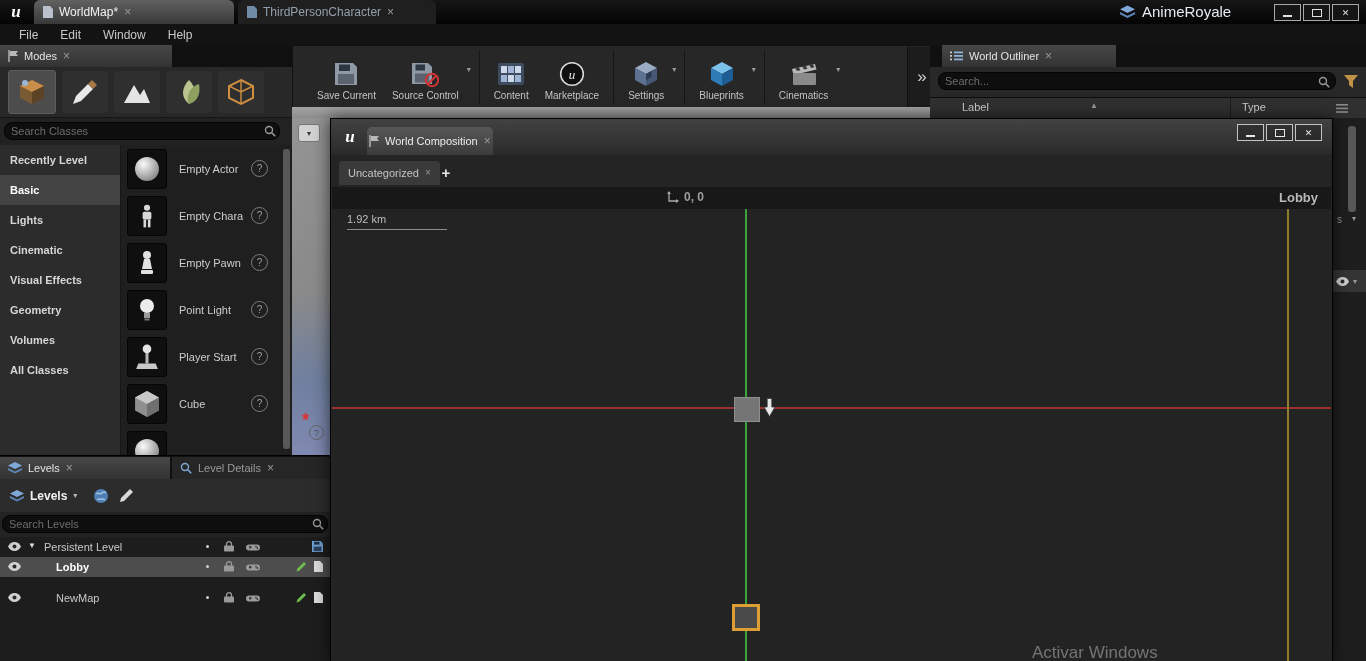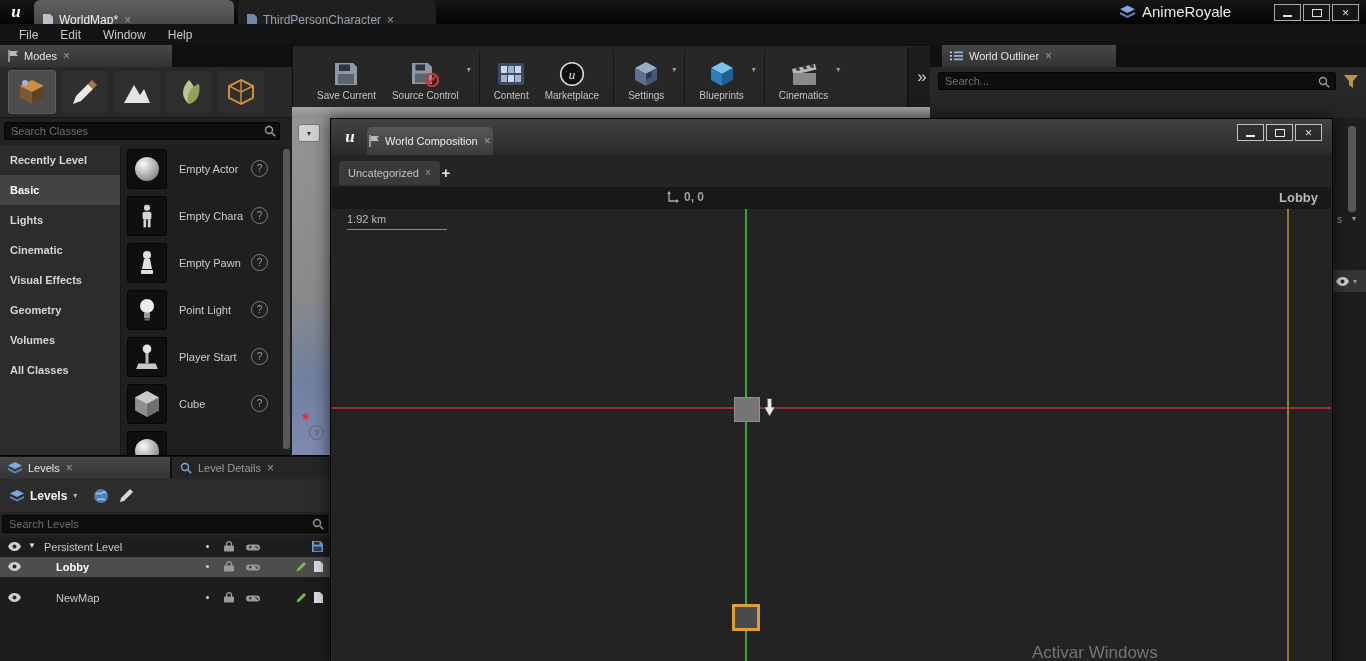--- a/index.html
+++ b/index.html
@@ -6,21 +6,21 @@
   body{position:relative;width:1366px;height:661px;overflow:hidden;background:#141414;
        font-family:"Liberation Sans",sans-serif;color:#c8c8c8;font-size:12px}
   .abs{position:absolute}
   svg{display:block}
   input{outline:none}
 
   
   #titlebar{left:0;top:0;width:1366px;height:24px;background:linear-gradient(#161616,#040404)}
   .applogo{left:5px;top:2px;width:22px;height:20px;color:#fff;text-align:center;line-height:20px;
            font:italic bold 17px "Liberation Serif",serif}
-  .doctab{top:0;height:24px;display:flex;align-items:center;gap:6px;padding:8px 9px;
+  .doctab{top:0;height:24px;display:flex;align-items:center;gap:6px;padding:0 9px;
           border-radius:6px 6px 0 0;font-size:12px;white-space:nowrap}
   .doctab.active{background:linear-gradient(#616161,#383838);color:#f2f2f2}
   .doctab.inactive{background:#1f1f1f;color:#93a0ac}
   .xglyph{color:#9a9a9a;font-size:12px;line-height:10px}
   .projname{left:1142px;top:3px;font-size:15px;color:#e4e9f2}
   .winbtn{width:25px;height:15px;border:1px solid #a9a9a9;background:#151515;display:flex;
           align-items:center;justify-content:center;color:#e0e0e0;font-size:9px;position:absolute;top:4px}
   .winbtn .minbar{width:9px;height:2px;background:#e0e0e0;margin-top:7px}
   .winbtn .maxbox{width:8px;height:6px;border:1px solid #e0e0e0}
 
@@ -46,21 +46,21 @@
   .ptab.on{background:linear-gradient(#474747,#333);color:#e4e4e4}
   .ptab.off{background:#262626;color:#9a9a9a}
 
   
   #modes{left:0;top:45px;width:292px;height:410px;background:#222;overflow:hidden}
   #modebar{position:absolute;left:0;top:22px;width:292px;height:50px;background:#282828;
            border-bottom:1px solid #161616;display:flex;align-items:center;gap:6px;padding-left:8px}
   .modebtn{width:46px;height:42px;display:flex;align-items:center;justify-content:center;
            background:#2f2f2f;border-radius:3px}
   .modebtn.sel{background:#4c4c4c;border:1px solid #5c5c5c}
-  .searchbox{background:#0e0e0e;border:1px solid #040404;border-radius:2px;color:#c8c8c8;
+  .searchbox{background:#0e0e0e;border:1px solid #040404;border-radius:8px;color:#c8c8c8;
              font-size:11px;padding:2px 20px 2px 6px;height:18px;box-sizing:border-box}
   .searchbox::placeholder{color:#6e6e6e}
   #modesbody{position:absolute;left:0;top:100px;width:292px;height:310px;display:flex}
   #catlist{width:120px;background:#2c2c2c;border-right:1px solid #171717}
   .catrow{height:30px;line-height:30px;padding-left:10px;font-weight:bold;font-size:11px;color:#d6d6d6}
   .catrow.sel{background:#434343;color:#fff}
   #itemlist{flex:1;background:#1f1f1f;position:relative;overflow:hidden}
   .itemrow{height:47px;display:flex;align-items:center;padding-left:6px}
   .thumb{width:38px;height:38px;background:#0f0f0f;border:1px solid #050505;border-radius:3px;
          display:flex;align-items:center;justify-content:center}
@@ -418,20 +418,31 @@
   <div id="outsearchrow">
     <input class="abs searchbox" style="left: 8px; top: 5px; width: 398px;" placeholder="Search...">
     <svg class="abs" style="left:388px;top:9px" width="12" height="12" viewBox="0 0 12 12">
       <circle cx="5" cy="5" r="3.5" fill="none" stroke="#9a9a9a" stroke-width="1.4"></circle>
         <line x1="7.8" y1="7.8" x2="11.2" y2="11.2" stroke="#9a9a9a" stroke-width="1.6"></line>
     </svg>
     <svg class="abs" style="left:414px;top:8px" width="14" height="13" viewBox="0 0 14 13">
       <path d="M0 0h14L9 6v7L5 10V6z" fill="#c09248"></path>
     </svg>
   </div>
+  <div id="outheader">
+    <span class="abs" style="left:32px;top:3px">Label</span>
+    <span class="abs" style="left:160px;top:3px;font-size:8px;color:#9a9a9a">▲</span>
+    <span class="abs" style="left:300px;top:0;width:1px;height:21px;background:#1c1c1c"></span>
+    <span class="abs" style="left:312px;top:3px">Type</span>
+    <svg class="abs" style="left:406px;top:6px" width="12" height="9" viewBox="0 0 12 9">
+      <rect width="12" height="1.6" fill="#8a8a8a"></rect>
+        <rect width="12" height="1.6" y="3.6" fill="#8a8a8a"></rect>
+        <rect width="12" height="1.6" y="7.2" fill="#8a8a8a"></rect>
+    </svg>
+  </div>
 </div>
 
 <div class="abs" id="rsliver">
   <div id="rscroll"></div>
   <span class="abs" style="left:5px;top:96px;font-size:10px;color:#9a9a9a">s</span>
   <span class="abs" style="left:20px;top:96px;font-size:8px;color:#9a9a9a">▾</span>
   <div id="reyerow">
     <svg width="13" height="9" viewBox="0 0 13 9">
       <path d="M6.5 0C3.6 0 1.2 1.9 0 4.5 1.2 7.1 3.6 9 6.5 9S11.8 7.1 13 4.5C11.8 1.9 9.4 0 6.5 0z" fill="#d0d0d0"></path>
         <circle cx="6.5" cy="4.5" r="2" fill="#2a2a2a"></circle>

